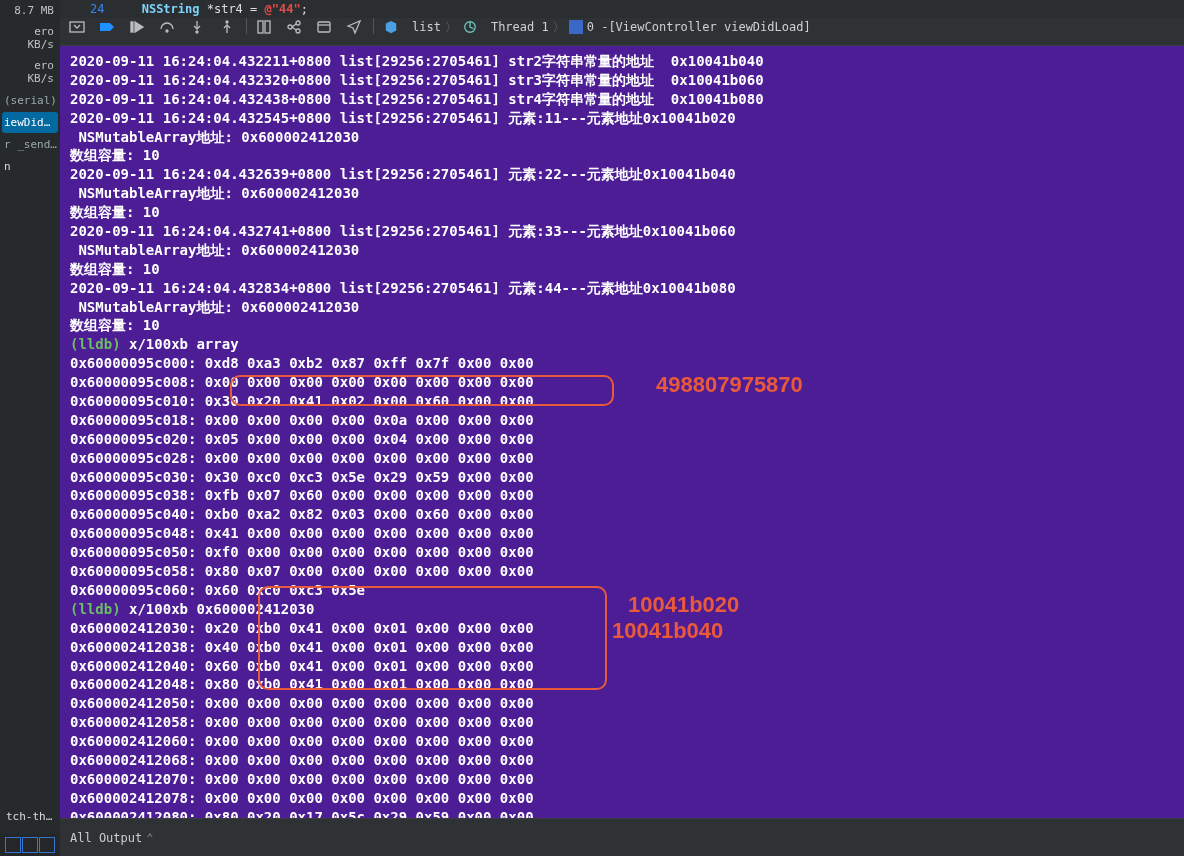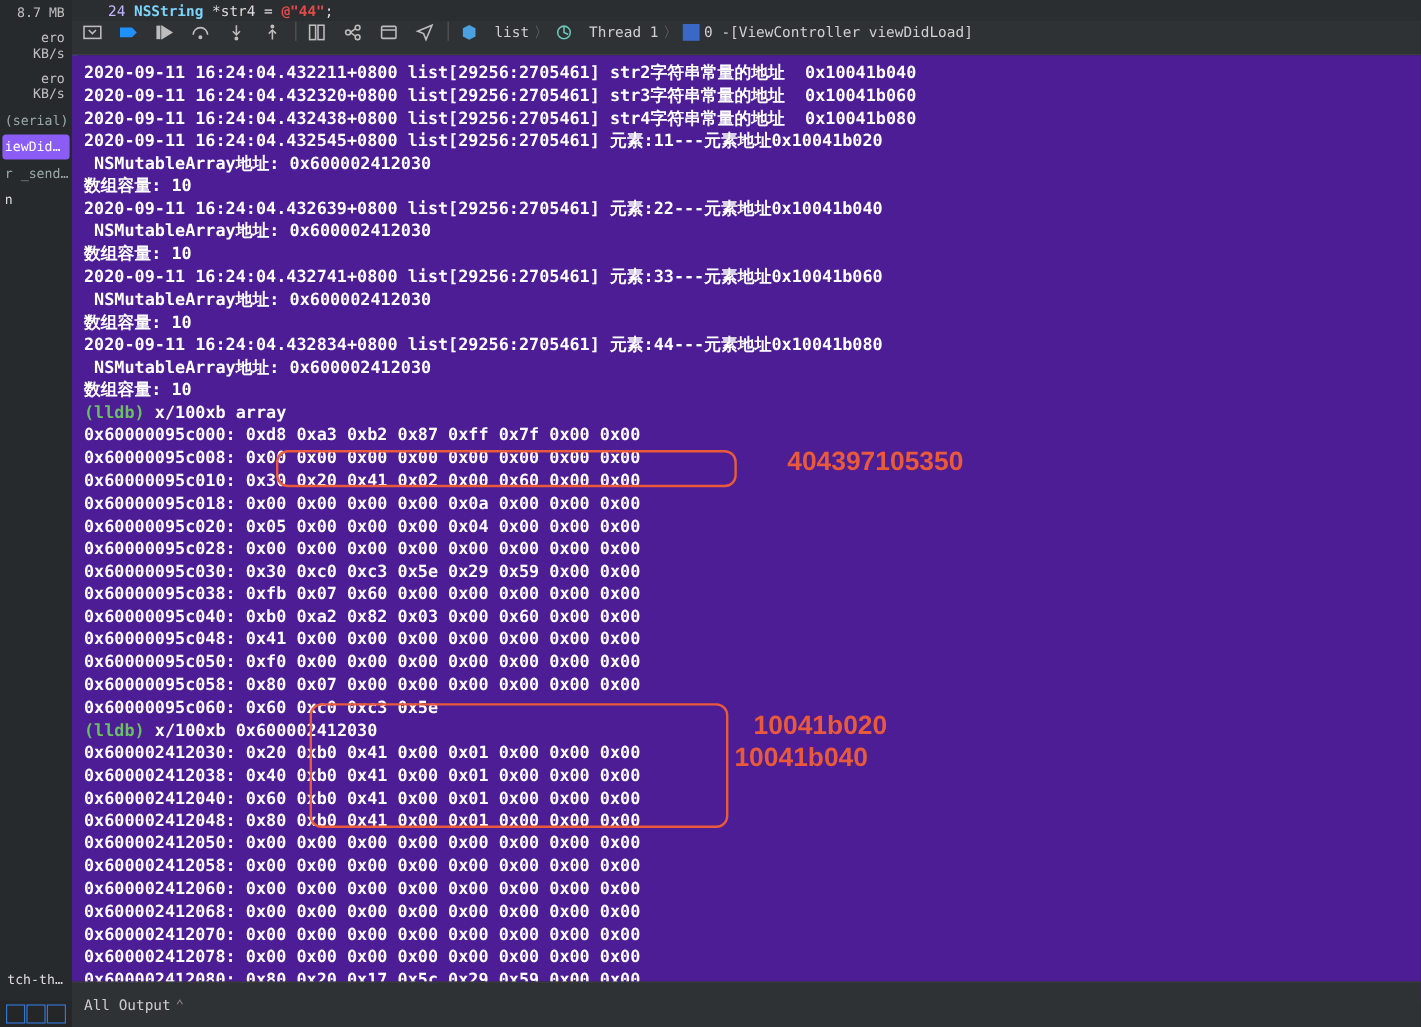--- a/index.html
+++ b/index.html
@@ -1,22 +1,22 @@
 <!DOCTYPE html>
 <html><head>
   <meta charset="utf-8">
   <style>
     body, html { margin:0; padding:0; background:#222426; width:1184px; height:856px; font-family: Menlo, Consolas, monospace; overflow:hidden; color:#e6e6e6; }
     .sidebar { position:absolute; left:0; top:0; width:60px; height:856px; background:#272a2d; border-right:5px solid #22c55e; font-size:11px; color:#b0b0b0; }
     .sidebar .memlabel { padding:4px 6px; text-align:right; color:#c0c0c0;}
     .sidebar .item { padding:4px 2px; margin:1px 2px; text-align:left; color:#ddd; overflow:hidden; white-space:nowrap; border-radius:3px;}
-    .sidebar .item.sel { background:#8b5cf6; color:#fff;}
+    .sidebar .item.sel { background:#0369a1; color:#fff;}
     .sidebar .item.dim { color:#9aa;}
     .editor-top { position:absolute; left:60px; top:0; width:1124px; height:18px; background:#2b2e30; border-bottom:1px solid #3a3d40; color:#6f6f6f; font-size:12px; padding-left:30px; line-height:18px;}
-    .editor-top .ln { color:#c4b5fd; }
+    .editor-top .ln { color:#3b82f6; margin-right:30px;}
     .editor-top .kw { color:#7dd3fc; font-weight:bold;}
     .editor-top .punc{ color:#ddd;}
     .editor-top .str { color:#e24c4c; font-weight:bold;}
     .toolbar { position:absolute; left:60px; top:18px; width:1124px; height:28px; background:#2f3234; border-bottom:1px solid #3a3d40; display:flex; align-items:flex-start; padding:0 8px; box-sizing:border-box; font-size:12px;}
     .toolbar .icon, .toolbar .crumb-icon { width:18px; height:18px; margin-right:12px; color:#bdbdbd; display:flex; align-items:center; justify-content:center;}
     .toolbar .icon svg { width:16px; height:16px; }
     .toolbar .sep { width:1px; height:16px; background:#555; margin:0 8px 0 -2px;}
     .toolbar .crumb { color:#d0d0d0; display:flex; align-items:center;}
     .toolbar .crumb .chev { color:#777; margin:0 4px;}
     .crumb-icon.cube { color:#4aa0e0;}
@@ -183,21 +183,21 @@
 0x600002412068: 0x00 0x00 0x00 0x00 0x00 0x00 0x00 0x00
 0x600002412070: 0x00 0x00 0x00 0x00 0x00 0x00 0x00 0x00
 0x600002412078: 0x00 0x00 0x00 0x00 0x00 0x00 0x00 0x00
 0x600002412080: 0x80 0x20 0x17 0x5c 0x29 0x59 0x00 0x00
 0x600002412088: 0x67 0x00 0x99 0x80 0xff 0x7f 0x00 0x00
 0x600002412090: 0x28 0x89 0x99 0x80
 
 </pre>
 
   <div class="box" style="left:170px; top:329px; width:380px; height:27px;"></div>
-  <div class="annot" style="left:596px; top:326px;">404397105350</div>
+  <div class="annot" style="left:596px; top:326px;">498807975870</div>
 
   <div class="box" style="left:198px; top:540px; width:345px; height:100px;"></div>
   <div class="annot" style="left:568px; top:546px;">10041b020</div>
   <div class="annot" style="left:552px; top:572px;">10041b040</div>
 </div>
 
 <div class="footer">
   <span><span>All Output</span><span class="chev">⌃</span></span>
 </div>
 

